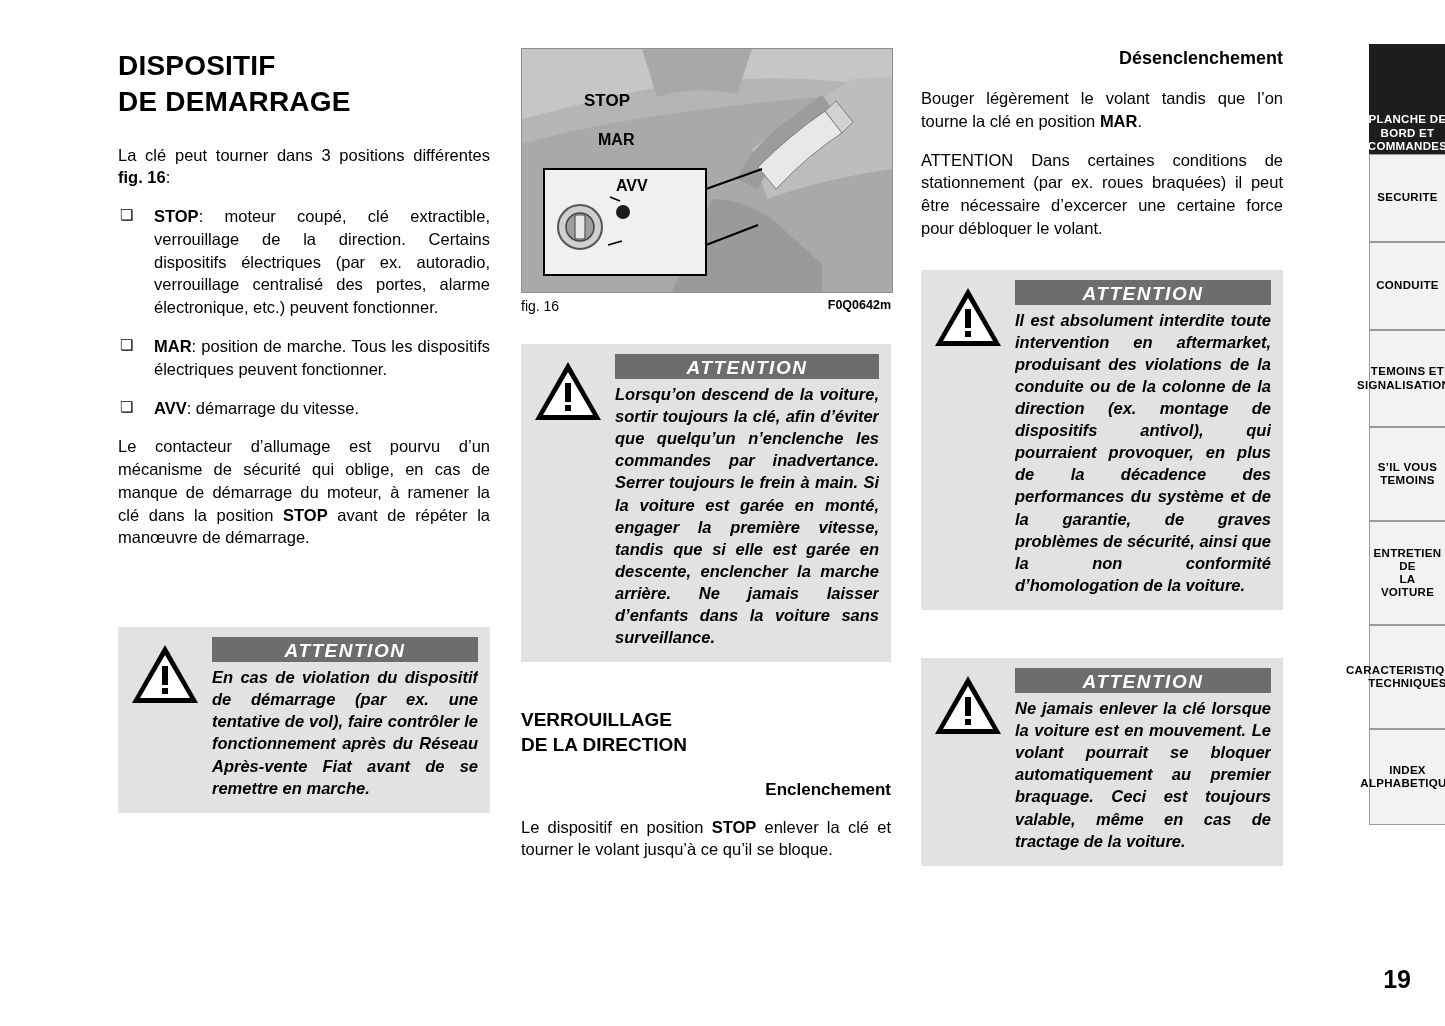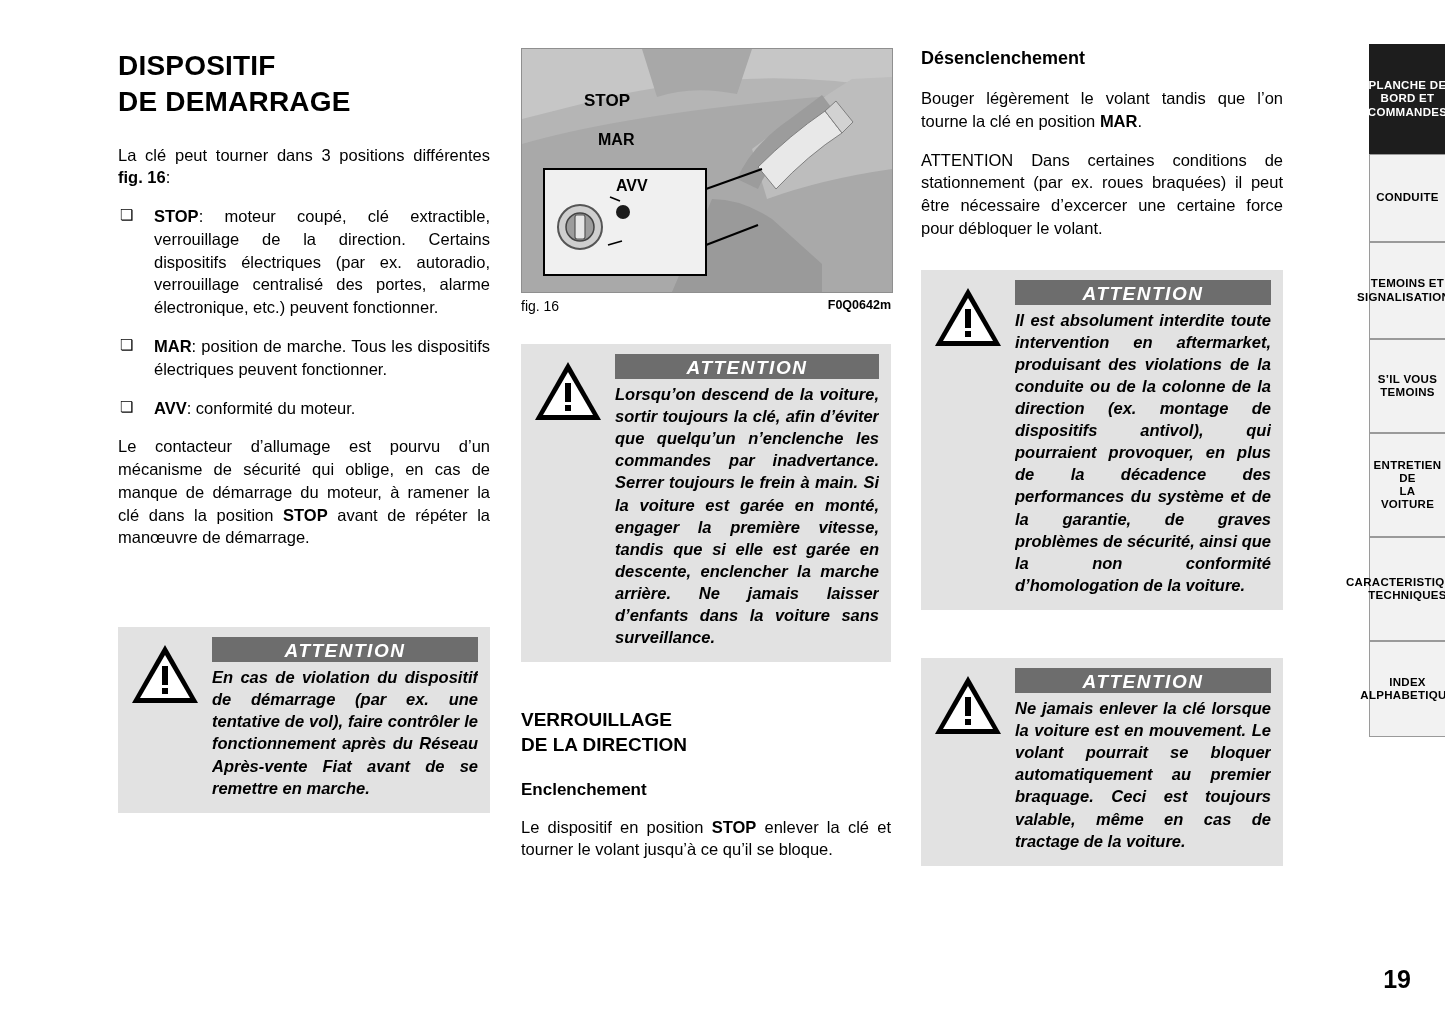--- a/index.html
+++ b/index.html
@@ -42,20 +42,21 @@
   h2.sub {
     font-size: 19px;
     font-weight: bold;
     line-height: 1.3;
     margin: 0 0 22px 0;
   }
   h3.sub2 {
     font-size: 17px;
     font-weight: bold;
     margin: 0 0 16px 0;
+    text-align: right;
   }
 
   p.body {
     font-size: 16.5px;
     line-height: 1.38;
     margin: 0 0 16px 0;
     text-align: justify;
   }
   p.body b { font-weight: bold; }
 
@@ -169,20 +170,21 @@
     display: flex;
     align-items: center;
     justify-content: center;
     box-sizing: border-box;
     letter-spacing: 0.3px;
   }
   .tab.dark {
     background: #1d1d1d;
     color: #ffffff;
     border-color: #1d1d1d;
+    align-items: flex-end;
   }
   .tab span { display: block; padding: 0 3px; }
 
   .page-number {
     position: absolute;
     right: 34px;
     bottom: 32px;
     font-size: 25px;
     font-weight: bold;
     margin-left: 9px;
@@ -207,21 +209,21 @@
       <b>STOP</b><span>: moteur coupé, clé extractible, verrouillage de la direction. Certains dispositifs électriques (par ex. autoradio, verrouillage centralisé des portes, alarme électronique, etc.) peuvent fonctionner.</span>
     </div>
 
     <div class="bullet">
       <span class="marker">❏</span>
       <b>MAR</b><span>: position de marche. Tous les dispositifs électriques peuvent fonctionner.</span>
     </div>
 
     <div class="bullet">
       <span class="marker">❏</span>
-      <b>AVV</b><span>: conformité du moteur.</span>
+      <b>AVV</b><span>: démarrage du vitesse.</span>
     </div>
 
     <p class="body">
       <span>Le contacteur d’allumage est pourvu d’un mécanisme de sécurité qui oblige, en cas de manque de démarrage du moteur, à ramener la clé dans la position </span><b>STOP</b><span> avant de répéter la manœuvre de démarrage.</span>
     </p>
 
     <div class="attention float-layout" style="margin-top:78px;">
       <div class="tri">
         <svg viewBox="0 0 70 62" width="70" height="62">
           <polygon points="35,2 68,60 2,60" fill="#000"></polygon>
@@ -336,20 +338,23 @@
     </div>
   </div>
 
   <div class="tabs">
     <div class="tab dark" style="height:110px;">
       <span style="white-space:pre-line;">PLANCHE DE
 BORD ET
 COMMANDES</span>
     </div>
     <div class="tab" style="height:88px;">
+      <span style="white-space:pre-line;">SECURITE</span>
+    </div>
+    <div class="tab" style="height:88px;">
       <span style="white-space:pre-line;">CONDUITE</span>
     </div>
     <div class="tab" style="height:97px;">
       <span style="white-space:pre-line;">TEMOINS ET
 SIGNALISATIONS</span>
     </div>
     <div class="tab" style="height:94px;">
       <span style="white-space:pre-line;">S’IL VOUS
 TEMOINS</span>
     </div>

